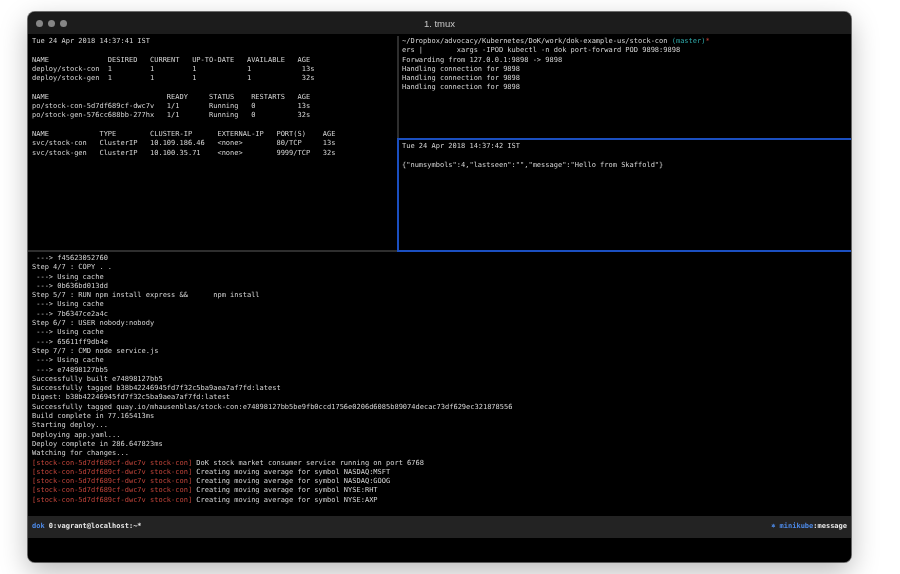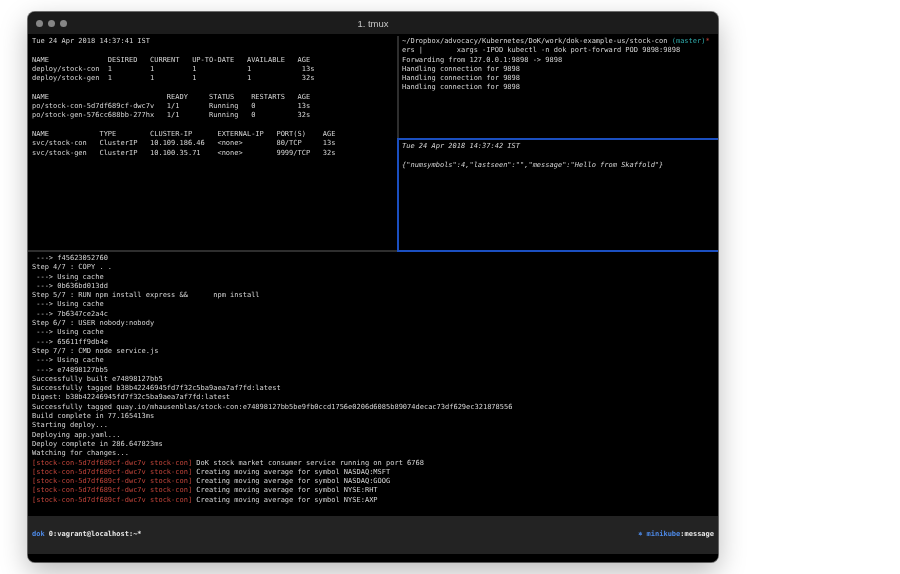--- a/index.html
+++ b/index.html
@@ -8,21 +8,21 @@
     width: 900px;
     height: 574px;
     background: #ffffff;
     font-family: "DejaVu Sans Mono", monospace;
   }
   .page { position: relative; width: 900px; height: 574px; background: #fff; overflow: hidden; }
 
   .window {
     position: absolute;
     left: 28px; top: 12px;
-    width: 690px; height: 550px;
+    width: 823px; height: 550px;
     background: #000;
     border-radius: 7px;
     overflow: hidden;
     box-shadow: 0 0 0 1px rgba(0,0,0,0.55), 0 10px 28px rgba(0,0,0,0.28);
   }
 
   .titlebar {
     position: absolute; left: 0; top: 0; right: 0; height: 22px;
     background: #1c1c1c;
     border-bottom: 1px solid #000;
@@ -49,42 +49,42 @@
     background: #000;
     color: #d6d6d6;
     font-size: 7px;
     line-height: 9.3px;
   }
   pre, .line { margin: 0; font-family: inherit; font-size: inherit; line-height: inherit; white-space: pre; }
 
   .pane { position: absolute; }
   .pane-kubectl     { left: 4px;   top: 3px;   width: 362px; }
   .pane-portforward { left: 374px; top: 3px;   right: 2px; }
-  .pane-skaffold    { left: 374px; top: 108px; right: 16px; font-style: italic; }
+  .pane-skaffold    { left: 374px; top: 108px; right: 16px; }
   .pane-build       { left: 4px;   top: 220px; right: 4px; }
 
   .border { position: absolute; }
   .v-border-gray  { left: 369px; top: 2px;   width: 2px; height: 102px; background: #2e2e2e; }
   .v-border-blue  { left: 369px; top: 104px; width: 2px; height: 114px; background: #1b4fc0; }
   .h-border-mid   { left: 371px; top: 104px; right: 0;  height: 2px; background: #1b4fc0; }
   .h-border-left  { left: 0;     top: 216px; width: 369px; height: 2px; background: #2e2e2e; }
   .h-border-right { left: 371px; top: 216px; right: 0;  height: 2px; background: #1b4fc0; }
 
   .txt-cyan { color: #2fa8a8; }
   .txt-red  { color: #c0443a; }
   .txt-blue { color: #4d8ae8; }
 
   .log-line .log-prefix { color: #c0443a; }
   .log-line .log-msg { color: #d6d6d6; }
 
   .status-bar {
     position: absolute; left: 0; right: 0; top: 482px; height: 14px;
     background: #232323;
     display: flex; align-items: center; justify-content: space-between;
-    padding: 12px 4px;
+    padding: 4px 4px;
     font-size: 7px;
     font-weight: bold;
     color: #e6e6e6;
   }
   .status-left, .status-right { display: flex; align-items: center; white-space: pre; }
 </style>
 </head>
 <body>
 
 <div class="page">

